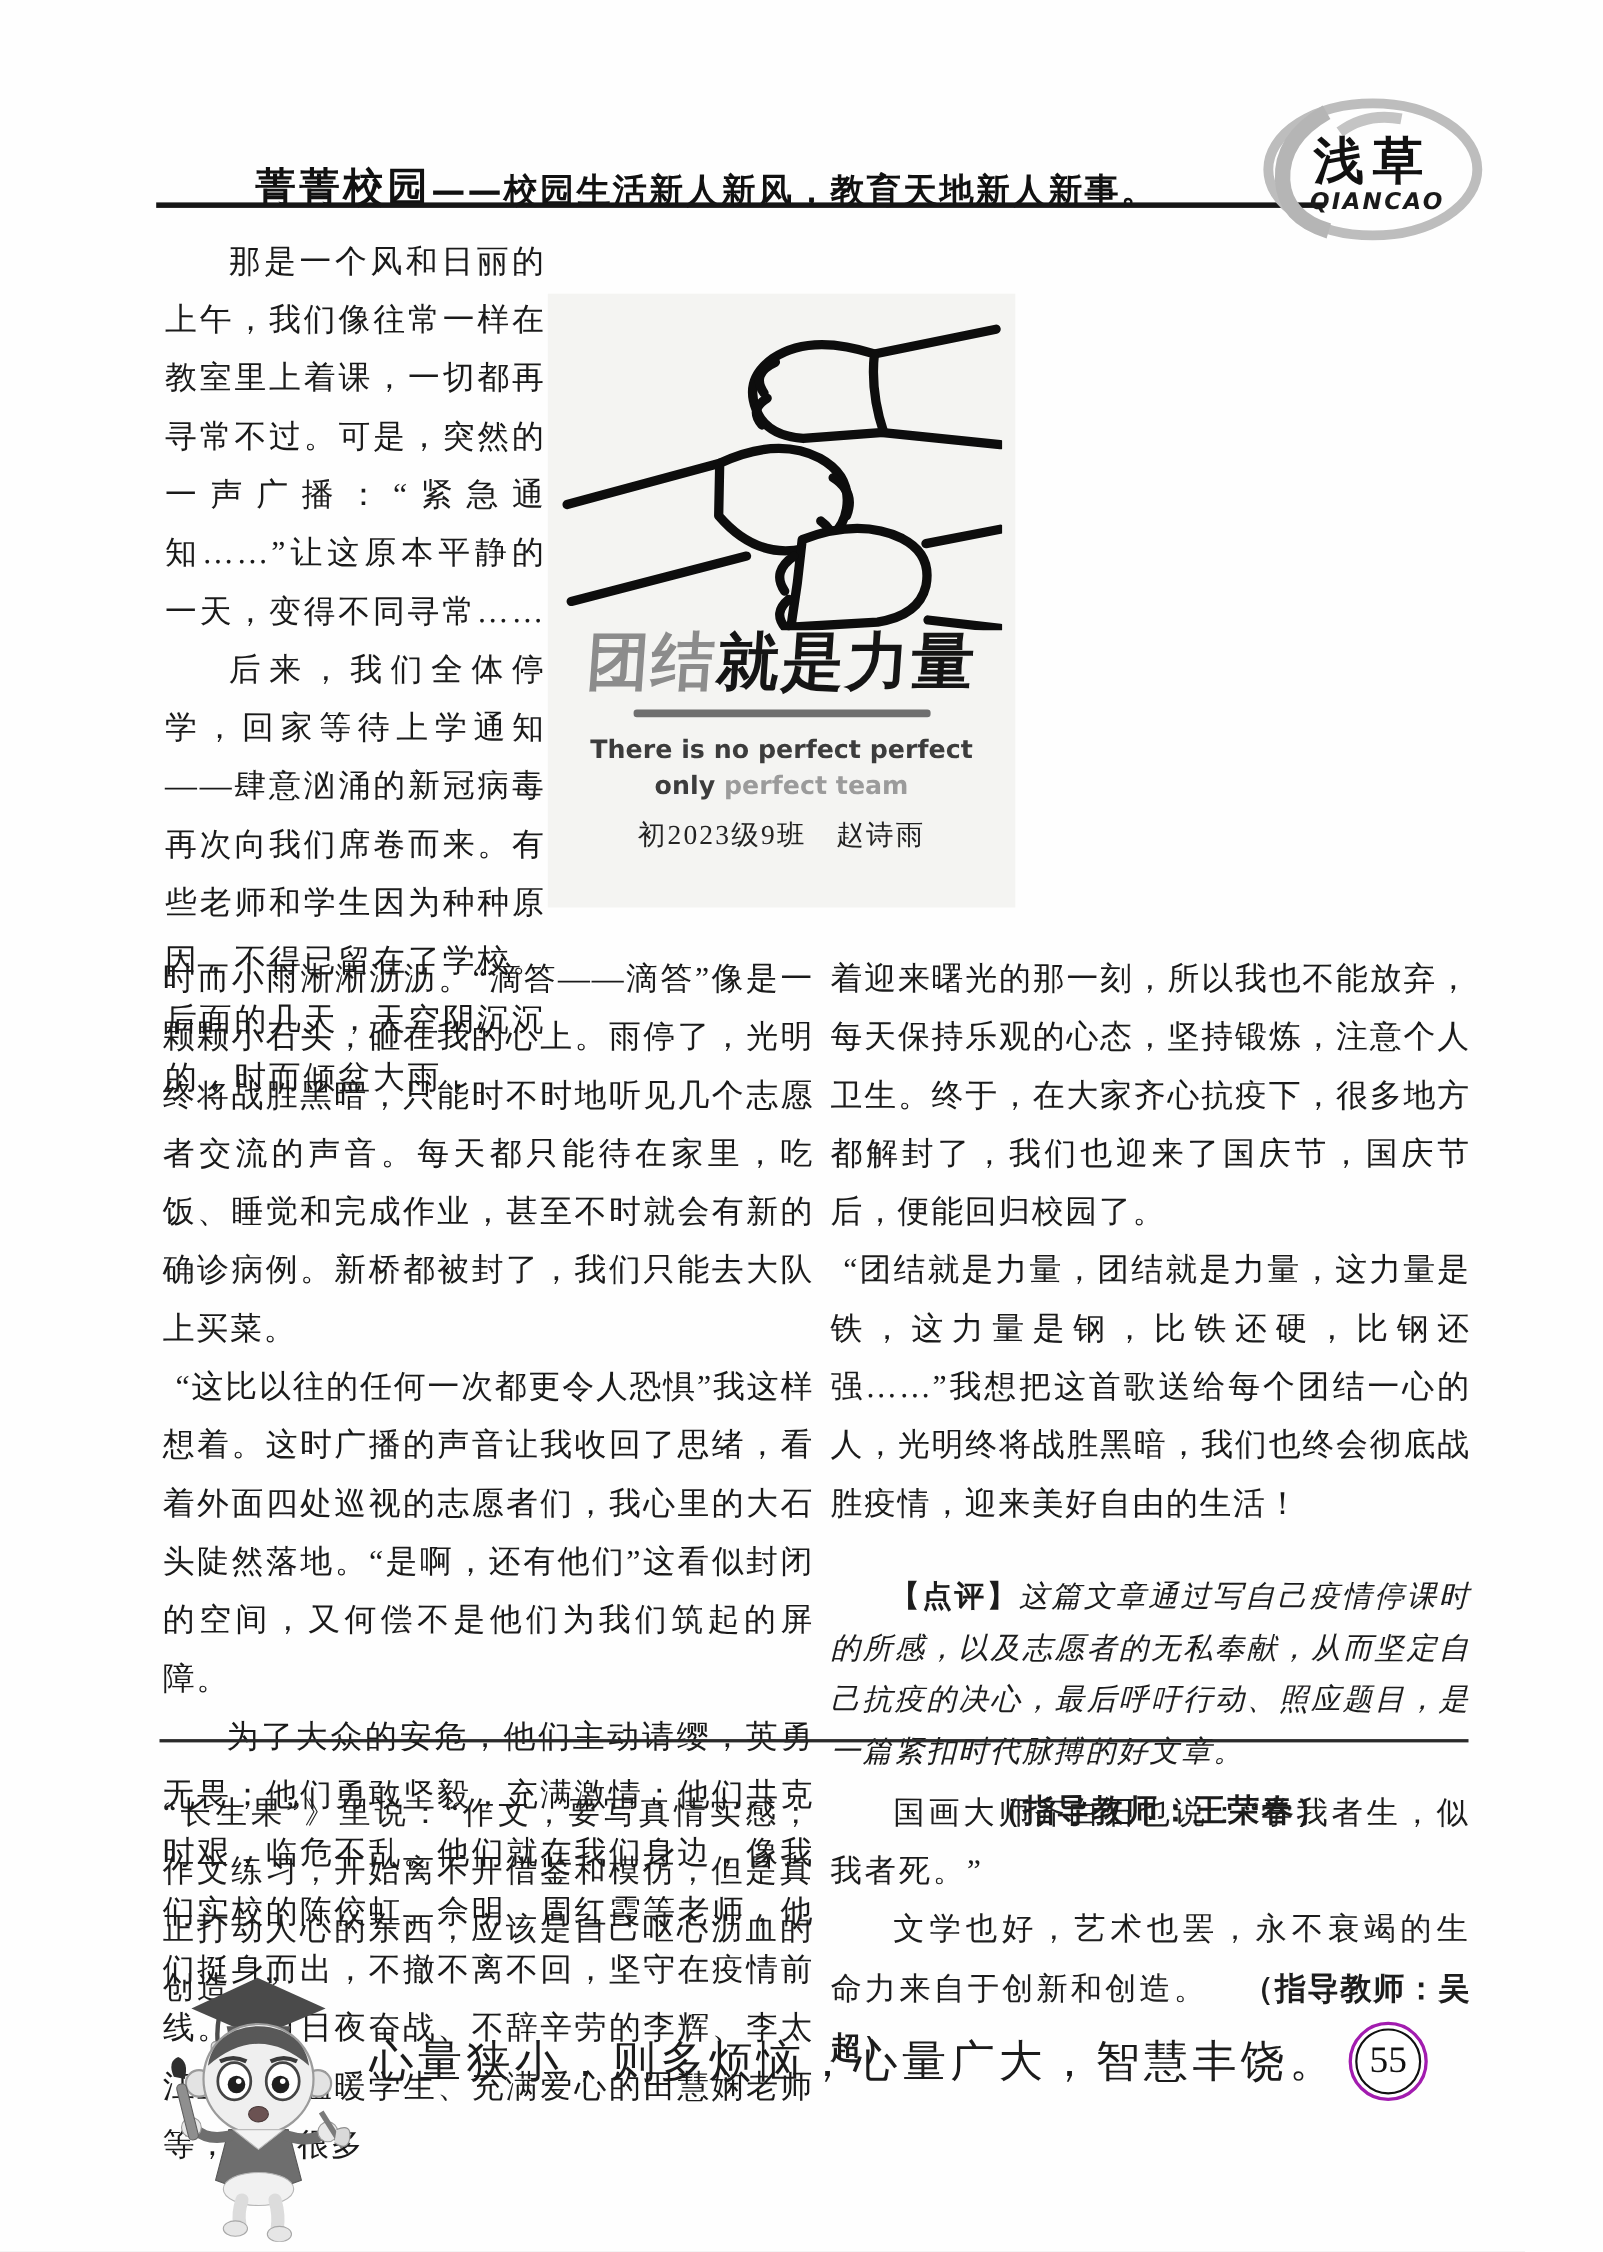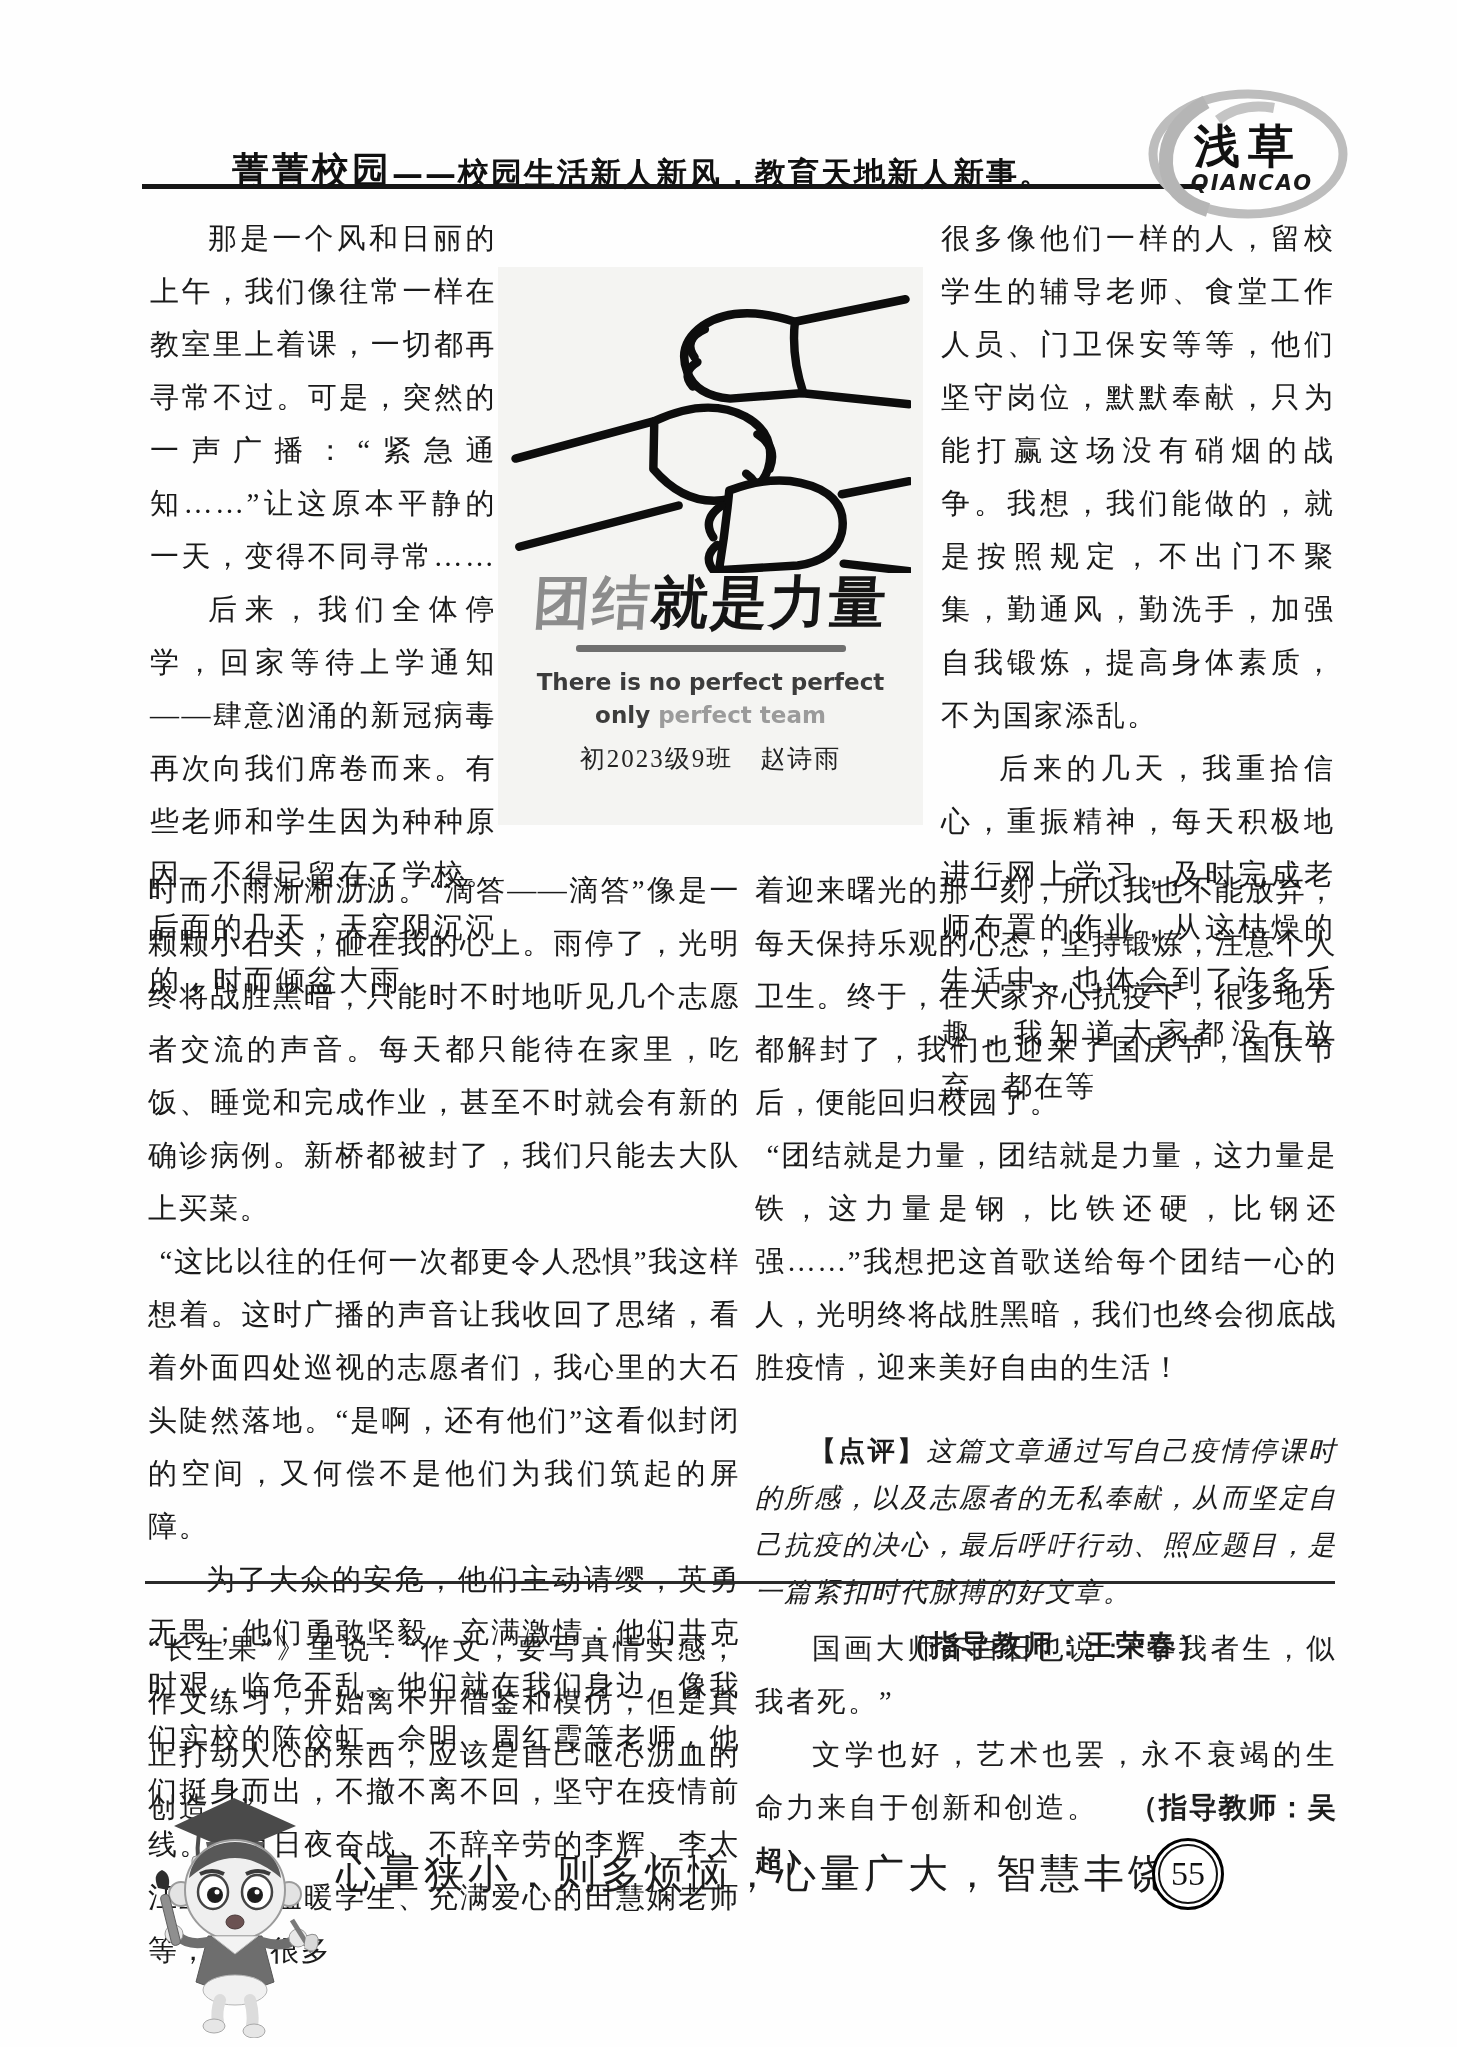--- a/index.html
+++ b/index.html
@@ -51,21 +51,21 @@
   .bottom-left{position:absolute;left:148px;top:1622px;width:592px;}
   .bottom-right{position:absolute;left:755px;top:1622px;width:582px;}
   .bottom-left,.bottom-right{font-size:28.5px;line-height:53px;letter-spacing:2.5px;text-align:justify;color:#1d1d1d;}
   .bottom-right p{margin:0;text-indent:2em;}
   .bt-teacher{font-family:"DejaVu Sans","Liberation Sans",sans-serif;font-weight:700;letter-spacing:1px;}
 
   
   .mascot{position:absolute;left:146px;top:1786px;width:178px;height:252px;}
   .motto{position:absolute;left:336px;top:1846px;font-size:40px;letter-spacing:4px;color:#1b1b1b;
          font-family:"Liberation Serif",serif;}
-  .page-badge{position:absolute;left:1152px;top:1838px;width:66px;height:66px;border:3px solid #000000;
+  .page-badge{position:absolute;left:1226px;top:1838px;width:66px;height:66px;border:3px solid #a21caf;
               border-radius:50%;display:flex;align-items:center;justify-content:center;background:#fff;}
   .page-badge-inner{width:56px;height:56px;border:2px solid #111;border-radius:50%;
               display:flex;align-items:center;justify-content:center;
               font-size:34px;font-family:"Liberation Serif",serif;color:#111;}
 </style>
 </head>
 <body>
 
 <div class="page">
 
@@ -108,24 +108,20 @@
       <span class="gray">团结</span><span class="black">就是力量</span>
     </div>
     <div class="img-divider"></div>
     <div class="img-sub">
       <div>There is no perfect perfect</div>
       <div><span>only </span><span class="team">perfect team</span></div>
     </div>
     <div class="img-byline">初2023级9班　赵诗雨</div>
   </div>
 
-  <div class="tx col-right-top">
-    <p class="noindent">很多像他们一样的人，留校学生的辅导老师、食堂工作人员、门卫保安等等，他们坚守岗位，默默奉献，只为能打赢这场没有硝烟的战争。我想，我们能做的，就是按照规定，不出门不聚集，勤通风，勤洗手，加强自我锻炼，提高身体素质，不为国家添乱。</p>
-    <p>后来的几天，我重拾信心，重振精神，每天积极地进行网上学习，及时完成老师布置的作业，从这枯燥的生活中，也体会到了许多乐趣，我知道大家都没有放弃，都在等</p>
-  </div>
 
   <div class="tx col-left-wide">
     <p class="noindent">时而小雨淅淅沥沥。“滴答——滴答”像是一颗颗小石头，砸在我的心上。雨停了，光明终将战胜黑暗，只能时不时地听见几个志愿者交流的声音。每天都只能待在家里，吃饭、睡觉和完成作业，甚至不时就会有新的确诊病例。新桥都被封了，我们只能去大队上买菜。</p>
     <p class="halfindent">“这比以往的任何一次都更令人恐惧”我这样想着。这时广播的声音让我收回了思绪，看着外面四处巡视的志愿者们，我心里的大石头陡然落地。“是啊，还有他们”这看似封闭的空间，又何偿不是他们为我们筑起的屏障。</p>
     <p>为了大众的安危，他们主动请缨，英勇无畏；他们勇敢坚毅，充满激情；他们共克时艰，临危不乱。他们就在我们身边，像我们实校的陈佼虹、佘明、周红霞等老师，他们挺身而出，不撤不离不回，坚守在疫情前线。还有日夜奋战、不辞辛劳的李辉、李太江主任，温暖学生、充满爱心的田慧娴老师等，还有很多</p>
   </div>
 
   <div class="tx col-right-wide">
     <p class="noindent">着迎来曙光的那一刻，所以我也不能放弃，每天保持乐观的心态，坚持锻炼，注意个人卫生。终于，在大家齐心抗疫下，很多地方都解封了，我们也迎来了国庆节，国庆节后，便能回归校园了。</p>
     <p class="halfindent">“团结就是力量，团结就是力量，这力量是铁，这力量是钢，比铁还硬，比钢还强……”我想把这首歌送给每个团结一心的人，光明终将战胜黑暗，我们也终会彻底战胜疫情，迎来美好自由的生活！</p>

